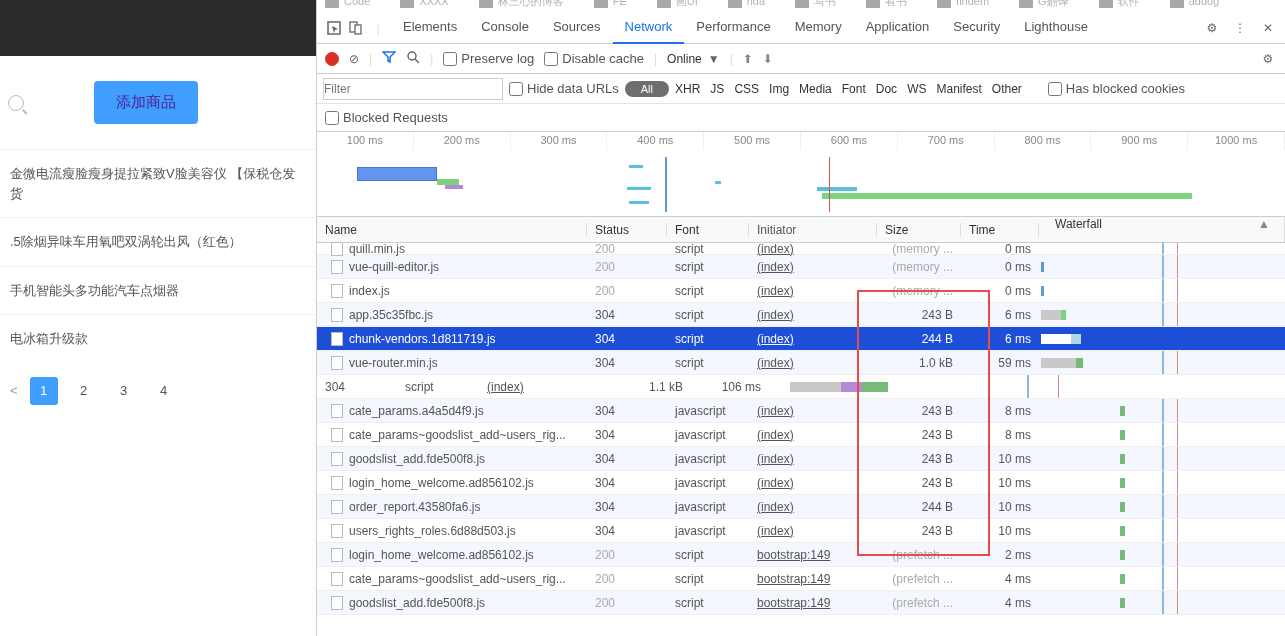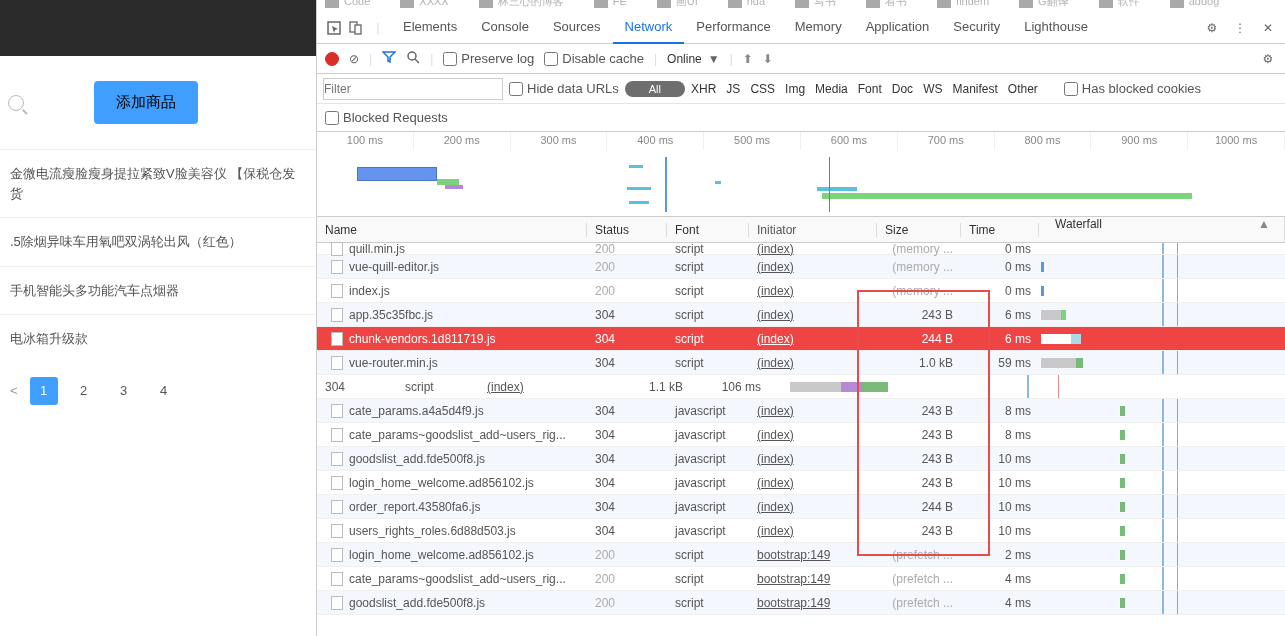--- a/index.html
+++ b/index.html
@@ -3,21 +3,21 @@
   <meta charset="utf-8">
   <style>
     * { margin: 0; padding: 0; box-sizing: border-box; }
     body { font-family: Arial, sans-serif; font-size: 12px; color: #333; width: 1285px; height: 636px; overflow: hidden; background: #fff; display: flex; }
     .left-pane { width: 316px; background: #fff; display: flex; flex-direction: column; }
     .dark-block { height: 65px; background: #2a2a2a; margin-top: -9px; }
     .content-area { flex: 1; padding: 0; }
     .top-btn-row { display: flex; align-items: center; gap: 30px; padding: 25px 10px 25px 0; }
     .search-ic { width: 16px; height: 16px; border: 1.5px solid #bbb; border-radius: 50%; position: relative; margin-left: 8px; }
     .search-ic::after { content: ''; width: 6px; height: 1.5px; background: #bbb; position: absolute; bottom: -3px; right: -5px; transform: rotate(45deg); }
-    .add-btn { background: #409eff; color: #000000; padding: 12px 22px; border: none; border-radius: 4px; font-size: 15px; cursor: pointer; margin-left: 40px; }
+    .add-btn { background: #409eff; color: #4c1d95; padding: 12px 22px; border: none; border-radius: 4px; font-size: 15px; cursor: pointer; margin-left: 40px; }
     .prod-row { padding: 14px 10px; font-size: 13px; color: #555; border-top: 1px solid #f0f0f0; line-height: 1.5; }
     .pg-row { display: flex; gap: 12px; padding: 14px 10px; align-items: center; }
     .pg-arr { color: #999; font-size: 13px; }
     .pg-num { width: 28px; height: 28px; display: flex; align-items: center; justify-content: center; font-size: 13px; color: #555; }
     .pg-num.act { background: #409eff; color: #fff; border-radius: 3px; }
 
     .devtools { flex: 1; display: flex; flex-direction: column; border-left: 1px solid #ccc; background: #fff; position: relative; }
 
     .bookmarks { position: absolute; top: -10px; left: 0; right: 0; height: 22px; display: flex; gap: 30px; padding-left: 8px; font-size: 11px; color: #666; align-items: center; overflow: hidden; z-index: 0; opacity: 0.5; }
     .bk { display: flex; gap: 5px; align-items: center; }
@@ -33,21 +33,21 @@
     .rec-btn { width: 14px; height: 14px; border-radius: 50%; background: #d93025; border: 1px solid #d93025; }
     .nb-ico { color: #666; cursor: pointer; }
     .filter-ico { color: #1a73e8; }
     .chk { display: flex; align-items: center; gap: 4px; font-size: 13px; color: #555; }
     .chk input { width: 14px; height: 14px; }
     .online-sel { display: flex; align-items: center; gap: 6px; }
     .updown { display: flex; gap: 10px; color: #888; }
 
     .net-filter { display: flex; align-items: center; height: 30px; border-bottom: 1px solid #e5e5e5; padding: 0 6px; gap: 6px; font-size: 12px; }
     .filter-inp { width: 180px; border: 1px solid #ccc; padding: 3px 0; font-size: 12px; }
-    .filter-badge { background: #6e6e6e; color: #fff; padding: 2px 24px; border-radius: 9px; font-size: 11px; }
+    .filter-badge { background: #6e6e6e; color: #fff; padding: 2px 16px; border-radius: 9px; font-size: 11px; }
     .ftxt { cursor: pointer; text-align: right; }
 
     .net-blocked { display: flex; align-items: center; height: 28px; padding: 0 8px; gap: 6px; font-size: 13px; border-bottom: 1px solid #ccc; }
 
     .waterfall-overview { height: 85px; border-bottom: 1px solid #ccc; position: relative; background: #fff; }
     .wf-ticks { display: flex; height: 18px; font-size: 11px; color: #888; }
     .wf-tick { flex: 1; text-align: center; border-right: 1px solid #f0f0f0; padding-top: 2px; }
     .wf-bars { position: absolute; top: 25px; left: 0; right: 0; height: 55px; }
     .wfb { position: absolute; height: 6px; }
     .wf-blue { background: #6494ed; }
@@ -56,21 +56,21 @@
     .wf-teal { background: #5bc0de; }
     .wf-vline { position: absolute; top: 0; bottom: 0; width: 1px; }
     .vl-blue { background: #5b9bd5; width: 2px; }
     .vl-red { background: #d9534f; }
 
     .req-table { flex: 1; overflow: auto; }
     .rt-hdr { display: flex; height: 26px; align-items: center; border-bottom: 1px solid #ccc; background: #f9f9f9; font-size: 12px; color: #333; position: sticky; top: 0; }
     .rt-hdr > div { padding: 0 8px; border-right: 1px solid #ddd; }
     .rt-row { display: flex; height: 24px; align-items: center; font-size: 12px; color: #555; border-bottom: 1px solid #f0f0f0; }
     .rt-row:nth-child(odd) { background: #f5f7ff; }
-    .rt-row.sel { background: #ef4444; color: #fff; }
+    .rt-row.sel { background: #1d4ed8; color: #fff; }
     .rt-row.sel .rt-init { color: #fff; }
     .rt-row.dim .rt-status, .rt-row.dim .rt-size { color: #aaa; }
     .rt-row > div { padding: 0 8px; overflow: hidden; text-overflow: ellipsis; white-space: nowrap; }
     .rt-name { width: 270px; display: flex; align-items: center; gap: 6px; padding-left: 14px !important; }
     .rt-status { width: 80px; }
     .rt-type { width: 82px; }
     .rt-init { width: 128px; text-decoration: underline; color: #555; }
     .rt-size { width: 84px; text-align: right; }
     .rt-time { width: 78px; text-align: right; }
     .rt-wf { flex: 1; position: relative; height: 100%; }

